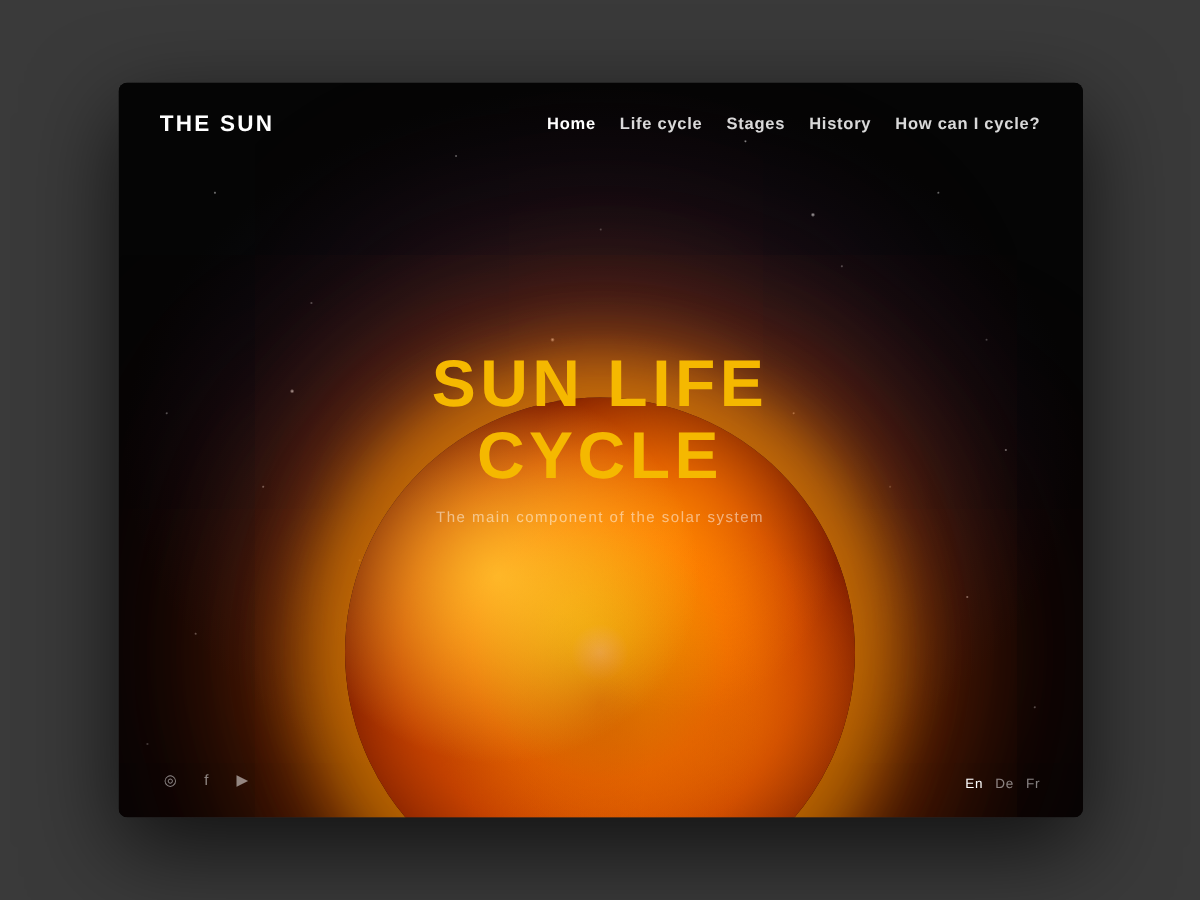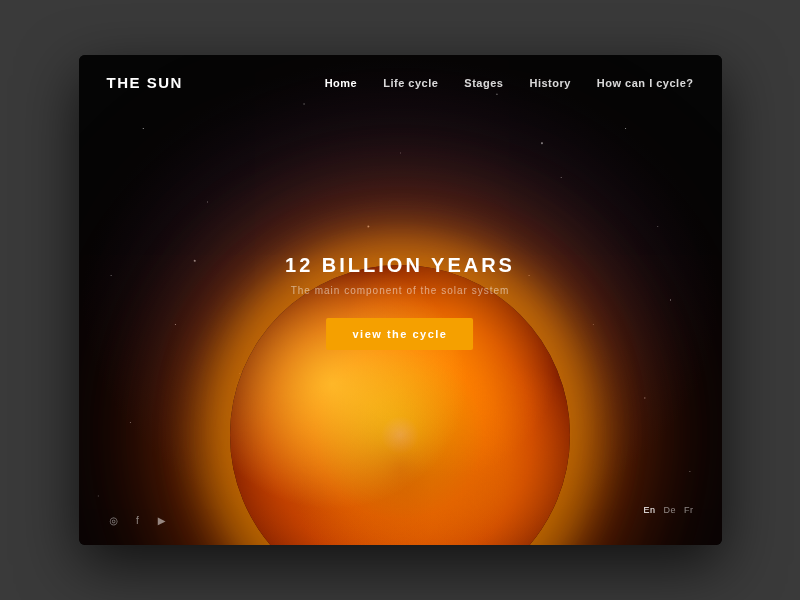--- a/index.html
+++ b/index.html
@@ -144,21 +144,21 @@
     .nav-logo {
       color: #ffffff;
       font-size: 15px;
       font-weight: 700;
       letter-spacing: 1.5px;
       text-transform: uppercase;
     }
 
     .nav-menu {
       display: flex;
-      gap: 26px;
+      gap: 16px;
       list-style: none;
     }
 
     .nav-menu li a {
       color: rgba(255,255,255,0.85);
       text-decoration: none;
       font-size: 11px;
       letter-spacing: 0.5px;
       cursor: pointer;
       font-weight: bold;
@@ -234,21 +234,21 @@
       display: flex;
       align-items: center;
       justify-content: center;
       color: rgba(255,255,255,0.5);
       font-size: 10px;
       cursor: pointer;
     }
 
     .footer-lang {
       position: absolute;
-      bottom: 30px;
+      bottom: 18px;
       right: 28px;
       display: flex;
       gap: 8px;
       z-index: 10;
     }
 
     .lang-option {
       font-size: 9px;
       color: rgba(255,255,255,0.5);
       cursor: pointer;
@@ -287,23 +287,22 @@
         <li>
           <a>History</a>
         </li>
         <li>
           <a>How can I cycle?</a>
         </li>
       </ul>
     </nav>
 
     <div class="hero-content">
-      <h2 class="hero-subtitle">12 BILLION YEARS</h2>
+      <h1 class="hero-title">SUN LIFE CYCLE</h1>
       <p class="hero-desc">The main component of the solar system</p>
-      <button class="cta-button">View the cycle</button>
     </div>
 
     <div class="footer-social">
       <span class="social-icon">◎</span>
       <span class="social-icon">f</span>
       <span class="social-icon">▶</span>
     </div>
 
     <div class="footer-lang">
       <span class="lang-option active">En</span>

